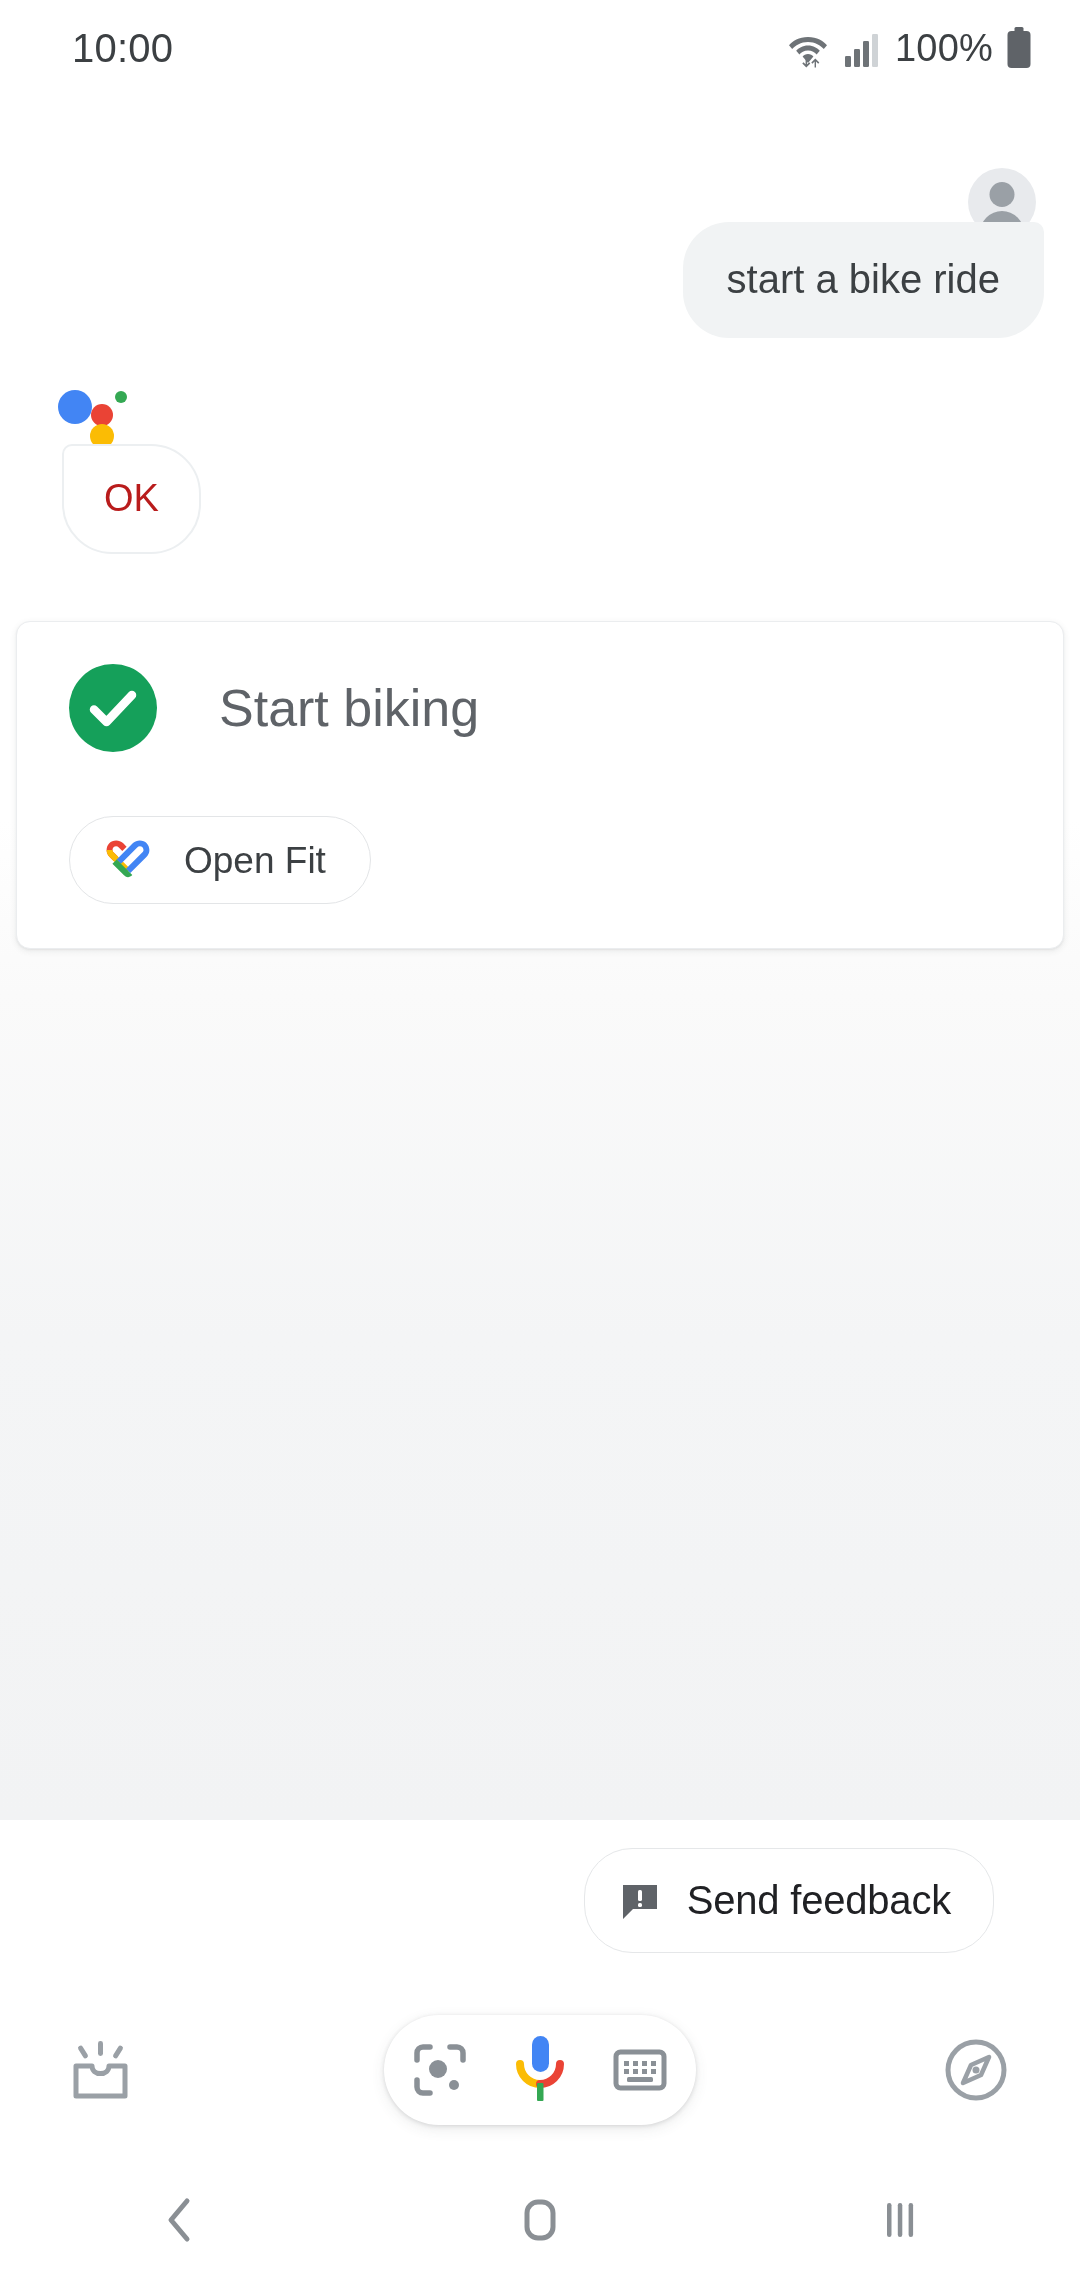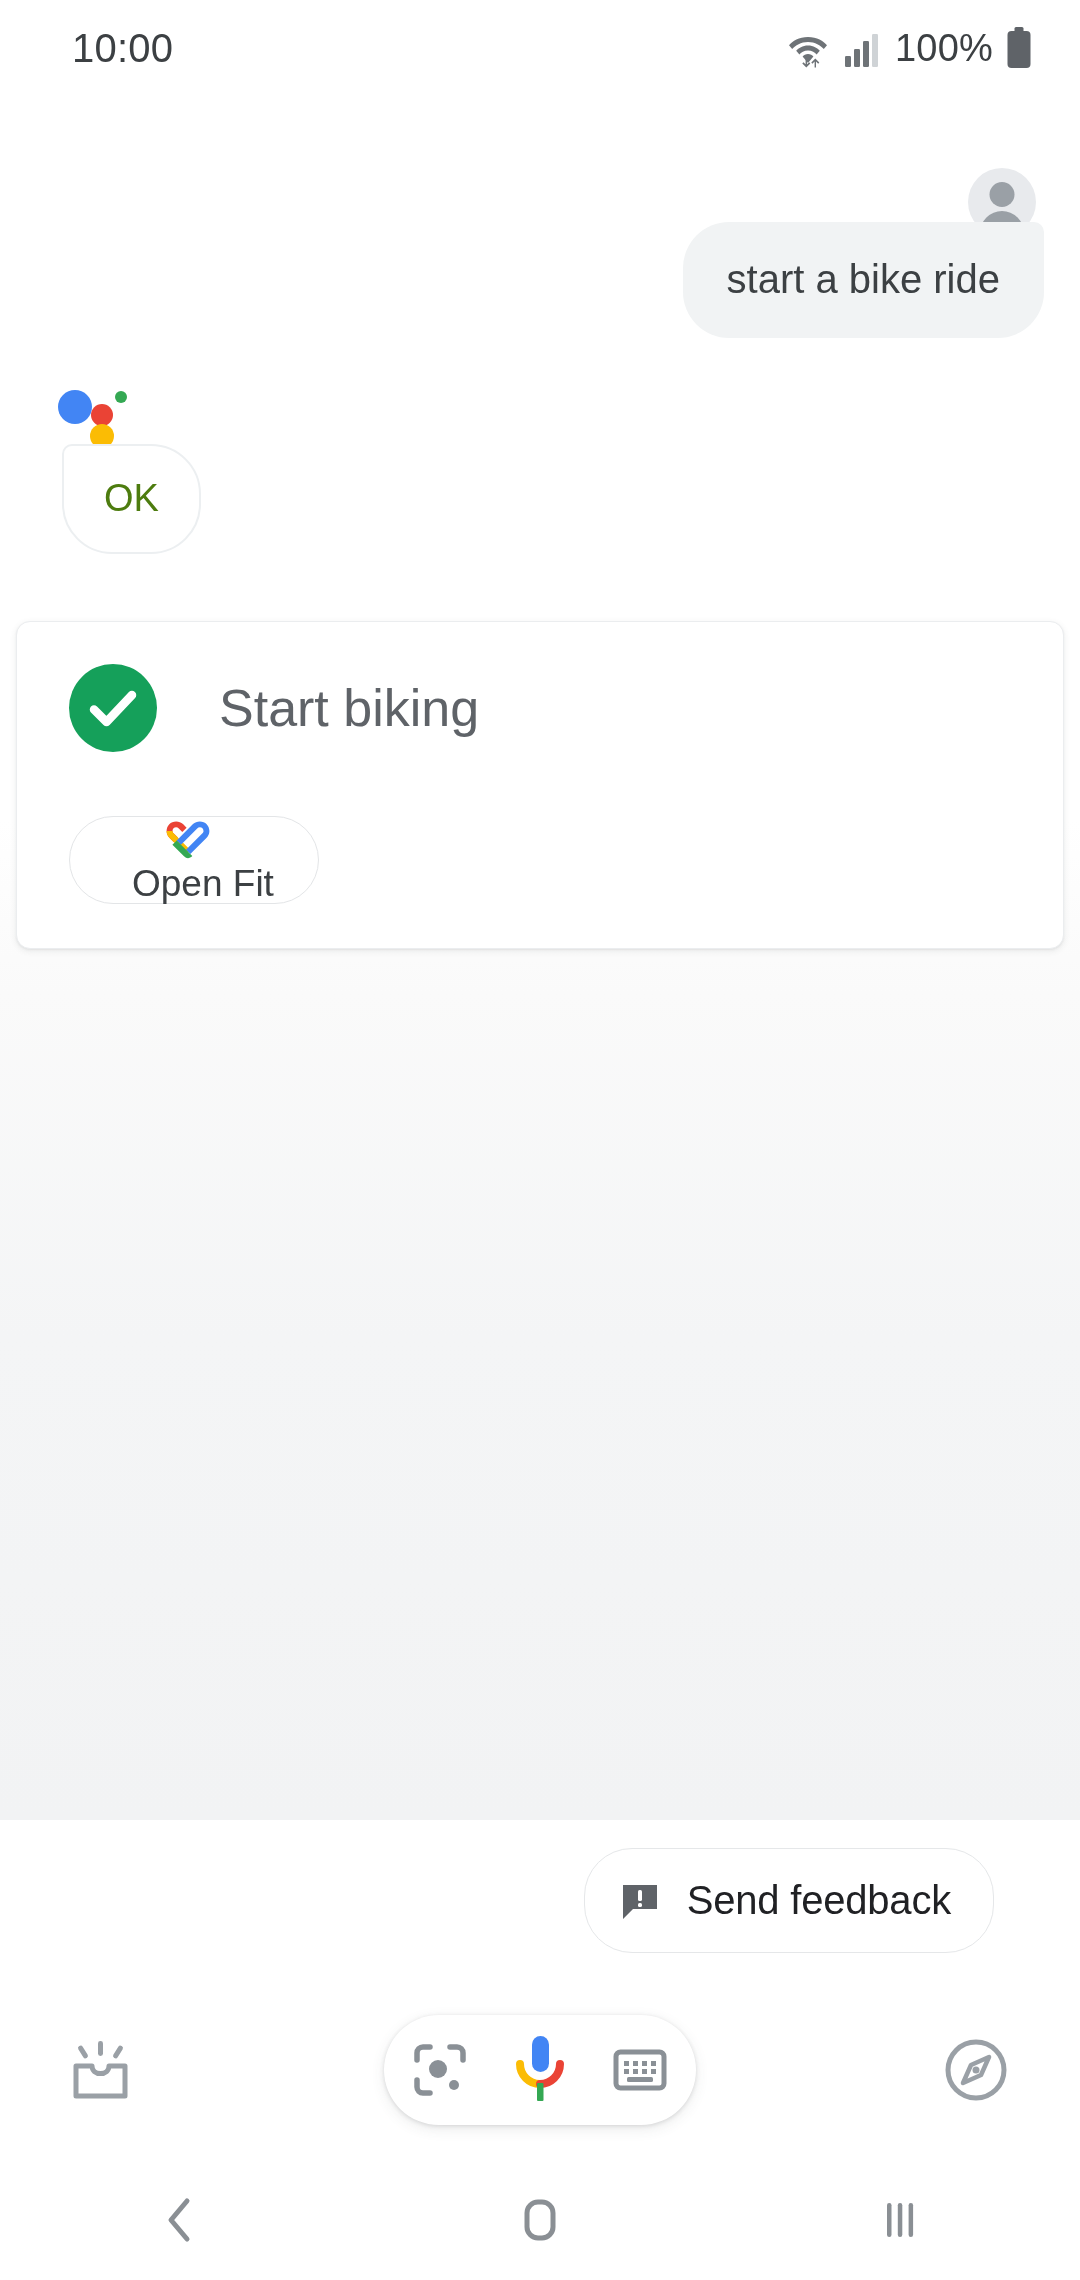--- a/index.html
+++ b/index.html
@@ -109,21 +109,21 @@
   #assistant-bubble-wrap {
     position:relative;
     margin-left:62px;
     margin-top:-4px;
     display:inline-block;
   }
   #assistant-bubble {
     position:relative;
     background:#ffffff;
     border:2px solid #eceff1;
-    color:#4d7c0f;
+    color:#b91c1c;
     font-size:38px;
     line-height:1;
     padding:33px 40px 35px 40px;
     border-radius:10px 50px 50px 50px;
     white-space:nowrap;
   }
 
   
   #result-card {
     position:absolute;
@@ -153,21 +153,20 @@
     line-height:1;
   }
   #open-fit-chip {
     margin:64px 0 0 52px;
     display:inline-flex; align-items:center;
     height:88px;
     padding:0 44px 0 32px;
     border:1px solid #e3e5e7;
     border-radius:46px;
     background:#ffffff;
-    flex-direction:column;
   }
   #fit-logo { width:52px; height:48px; flex:none; display:block; }
   #open-fit-label {
     margin-left:30px;
     font-size:37px;
     color:#3c4043;
     line-height:1;
   }
 
   

